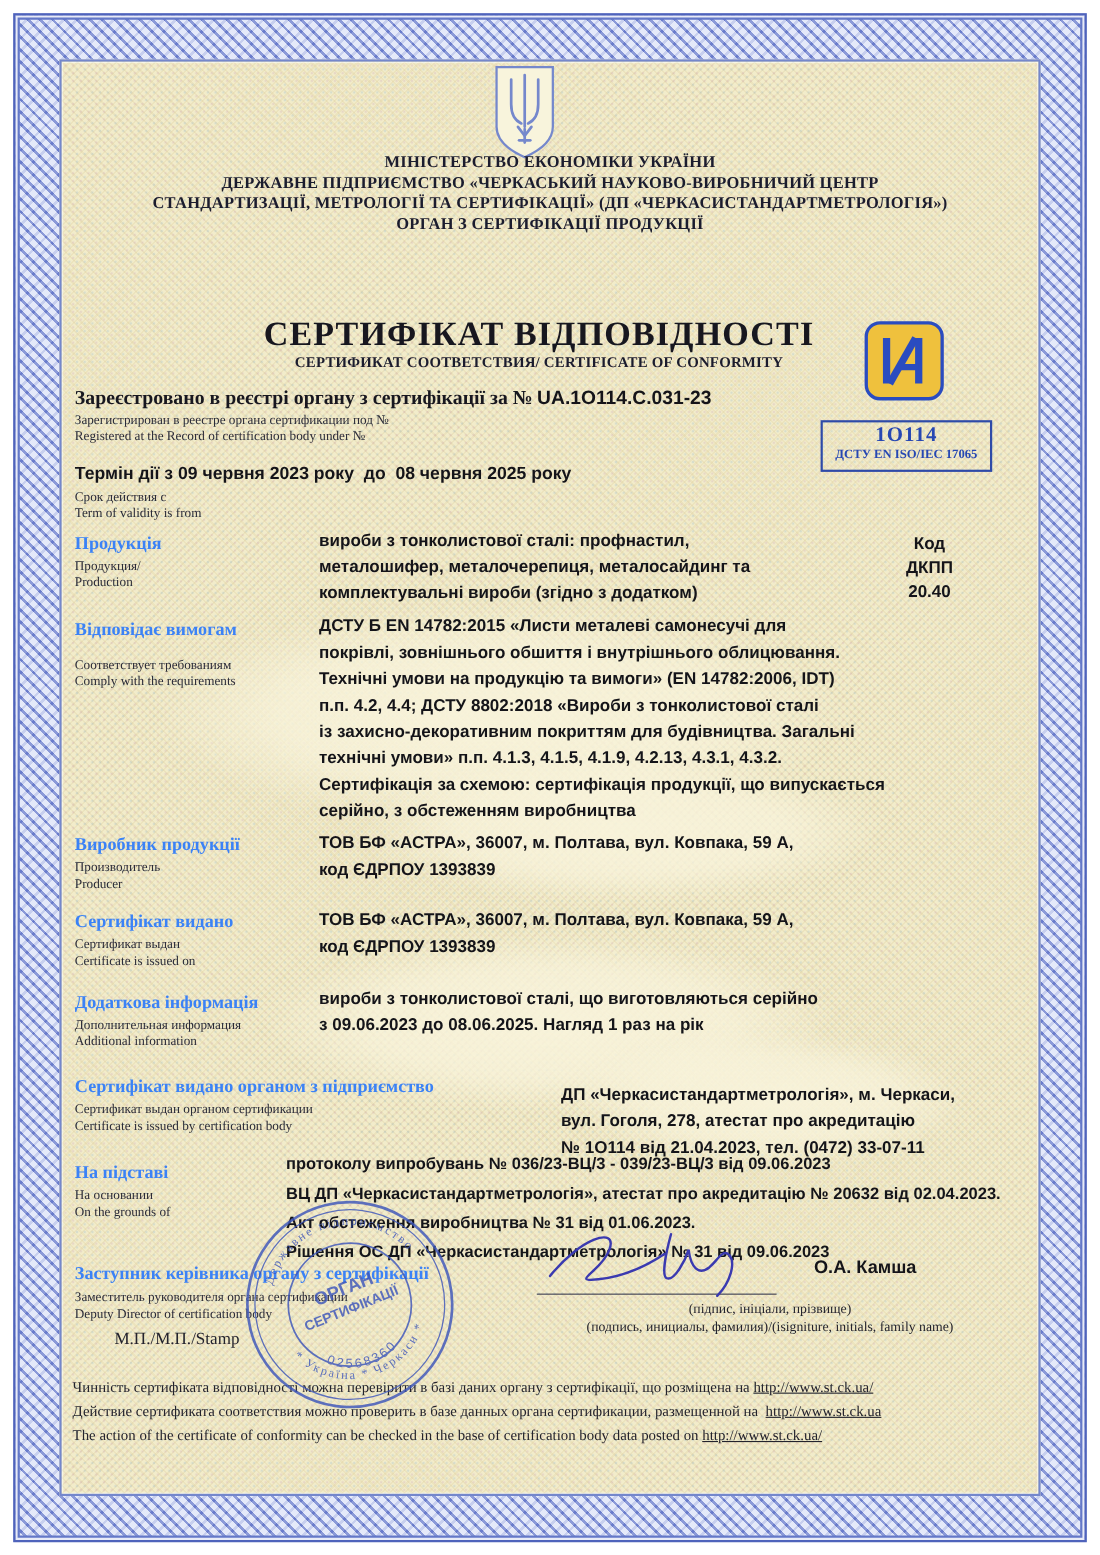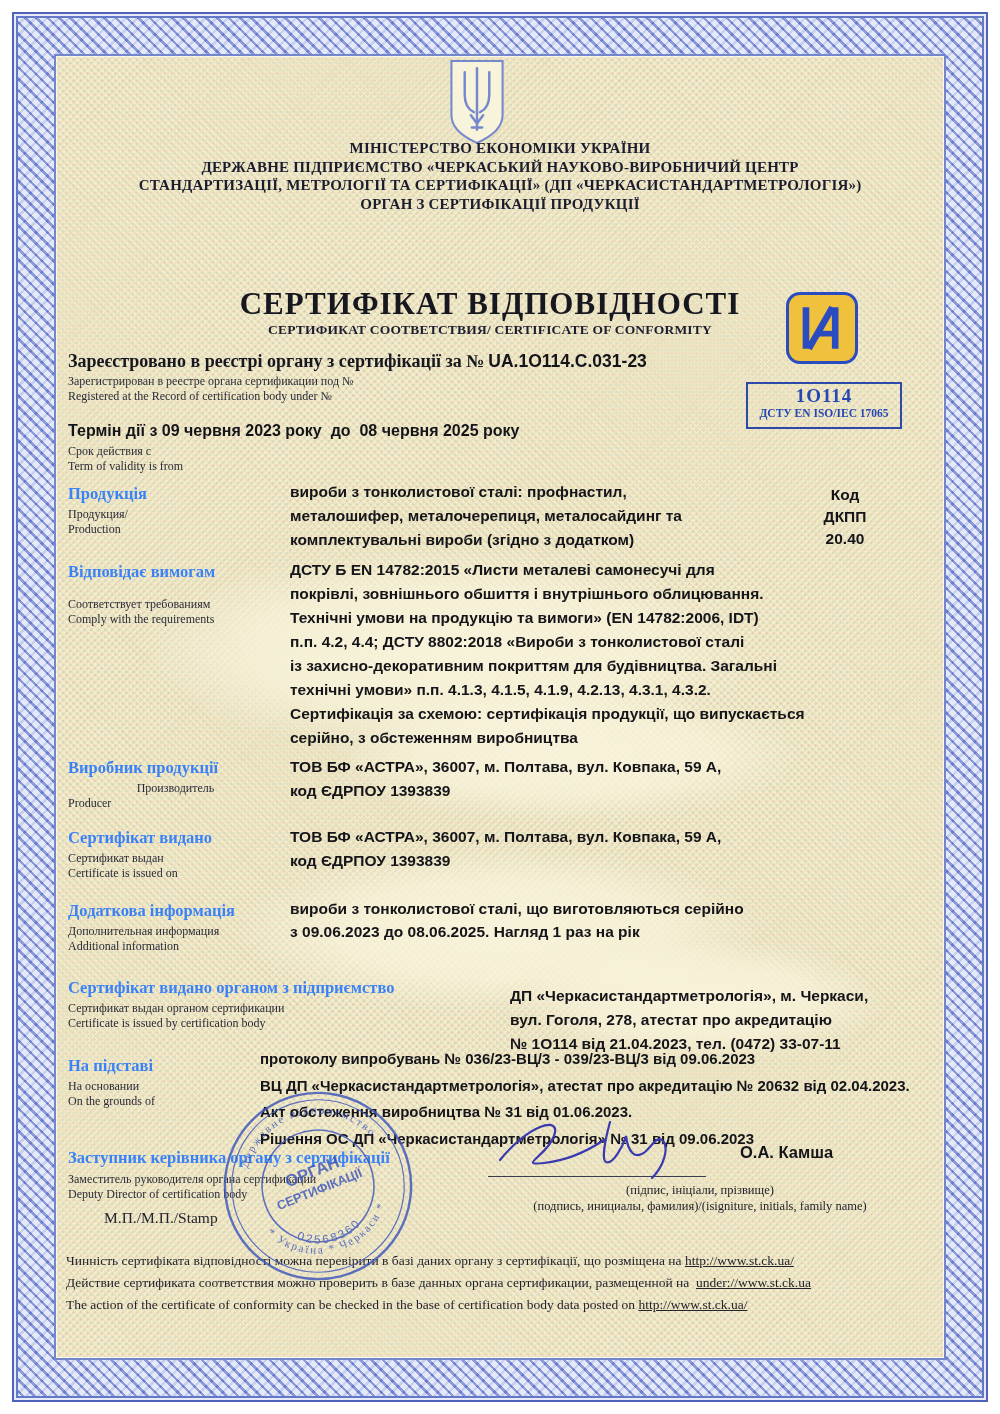--- a/index.html
+++ b/index.html
@@ -142,21 +142,21 @@
 покрівлі, зовнішнього обшиття і внутрішнього облицювання.
 Технічні умови на продукцію та вимоги» (EN 14782:2006, IDT)
 п.п. 4.2, 4.4; ДСТУ 8802:2018 «Вироби з тонколистової сталі
 із захисно-декоративним покриттям для будівництва. Загальні
 технічні умови» п.п. 4.1.3, 4.1.5, 4.1.9, 4.2.13, 4.3.1, 4.3.2.
 Сертифікація за схемою: сертифікація продукції, що випускається
 серійно, з обстеженням виробництва</div>
 
   <div class="abs" style="left:68px;top:758px;width:215px;">
     <div class="lbl">Виробник продукції</div>
-    <div class="sublbl" style="margin-top:3px;text-align:center;">Производитель</div>
+    <div class="sublbl" style="margin-top:3px;">Производитель</div>
     <div class="sublbl">Producer</div>
   </div>
   <div class="abs val" style="left:290px;top:755px;width:520px;">ТОВ БФ «АСТРА», 36007, м. Полтава, вул. Ковпака, 59 А,
 код ЄДРПОУ 1393839</div>
 
   <div class="abs" style="left:68px;top:828px;width:230px;">
     <div class="lbl">Сертифікат видано</div>
     <div class="sublbl" style="margin-top:3px;">Сертификат выдан</div>
     <div class="sublbl">Certificate is issued on</div>
   </div>
@@ -228,16 +228,16 @@
       <text x="100" y="90" text-anchor="middle" font-size="17" font-weight="bold">ОРГАН</text>
       <text x="100" y="108" text-anchor="middle" font-size="13" font-weight="bold">СЕРТИФІКАЦІЇ</text>
     </g>
     <text font-family="Liberation Sans, sans-serif" font-size="12" fill="#3d56bb" letter-spacing="2.5">
       <textPath href="#st-arc-code" startOffset="50%" text-anchor="middle">02568360</textPath>
     </text>
   </svg>
 
   <div class="abs" style="left:66px;top:1250px;width:860px;">
     <div class="footer-line"><span>Чинність сертифіката відповідності можна перевірити в базі даних органу з сертифікації, що розміщена на </span><span class="footer-url">http://www.st.ck.ua/</span></div>
-    <div class="footer-line"><span>Действие сертификата соответствия можно проверить в базе данных органа сертификации, размещенной на  </span><span class="footer-url">under://www.st.ck.ua</span></div>
+    <div class="footer-line"><span>Действие сертификата соответствия можно проверить в базе данных органа сертификации, размещенной на  </span><span class="footer-url">http://www.st.ck.ua</span></div>
     <div class="footer-line"><span>The action of the certificate of conformity can be checked in the base of certification body data posted on </span><span class="footer-url">http://www.st.ck.ua/</span></div>
   </div>
 </div>
 
 </body></html>

